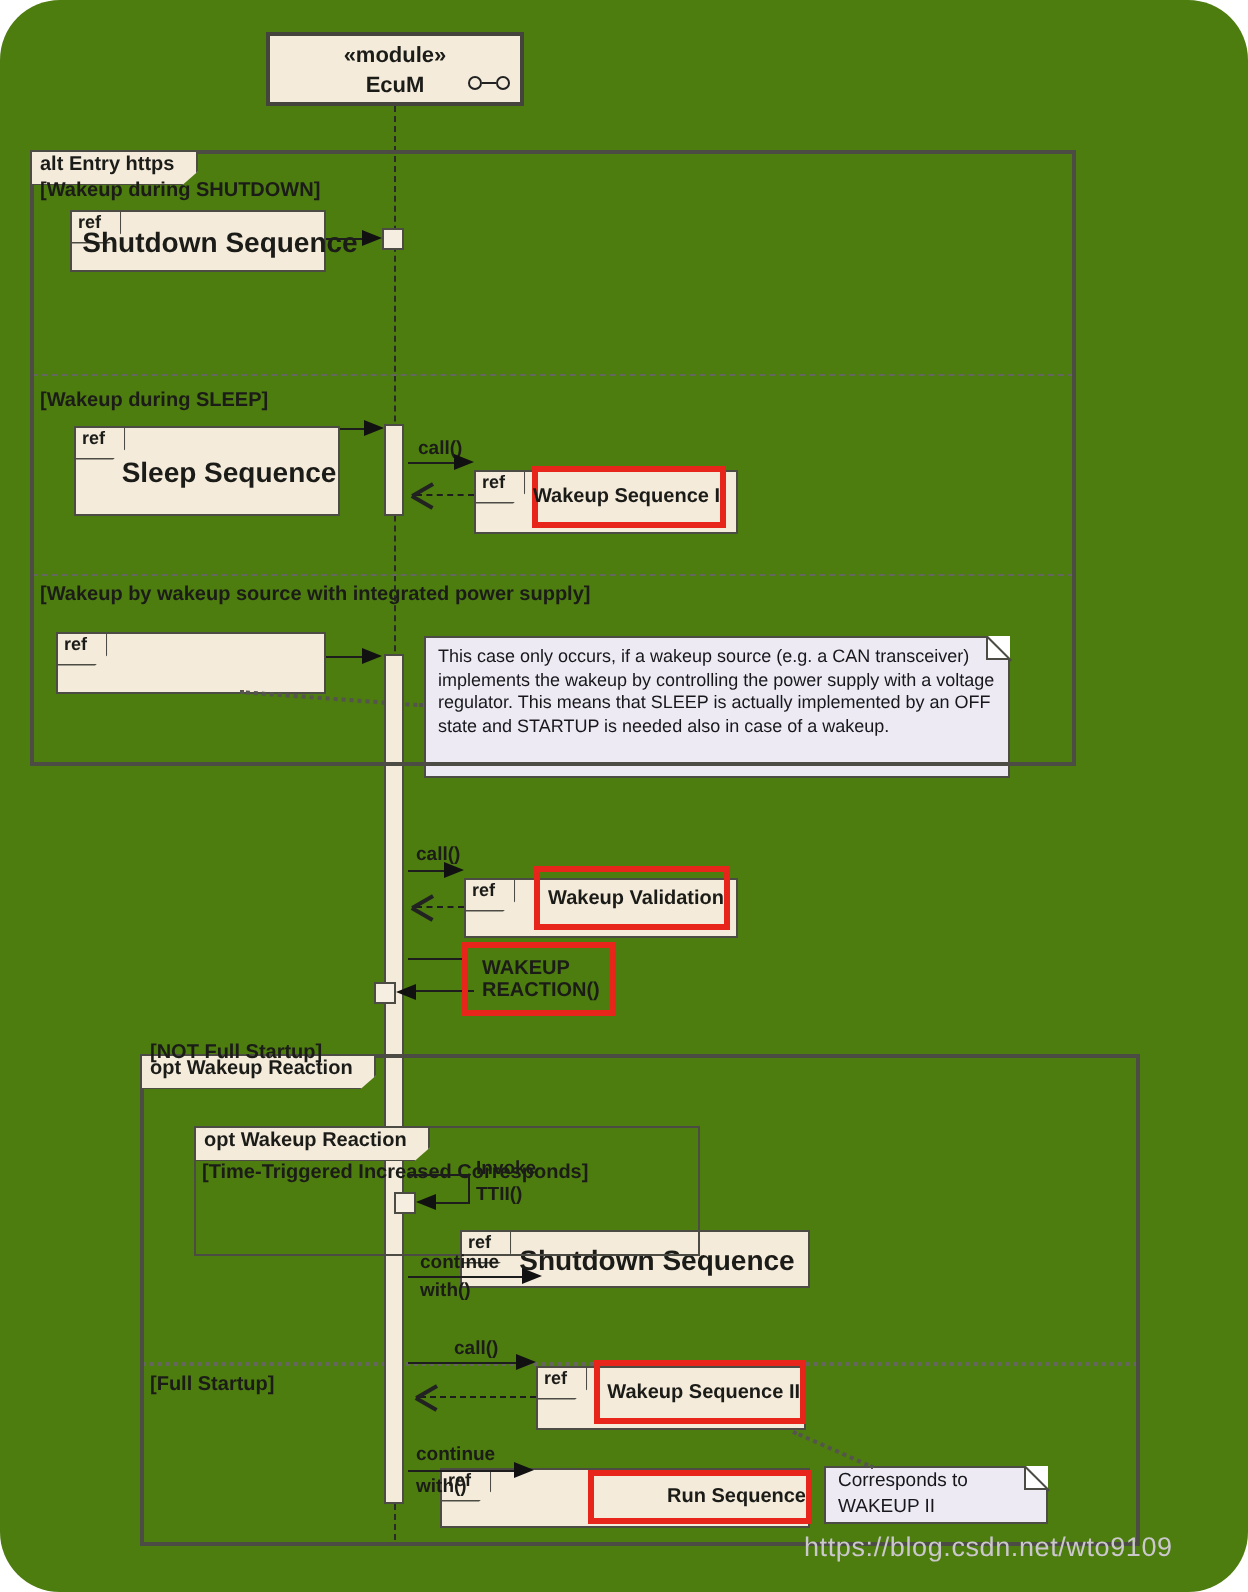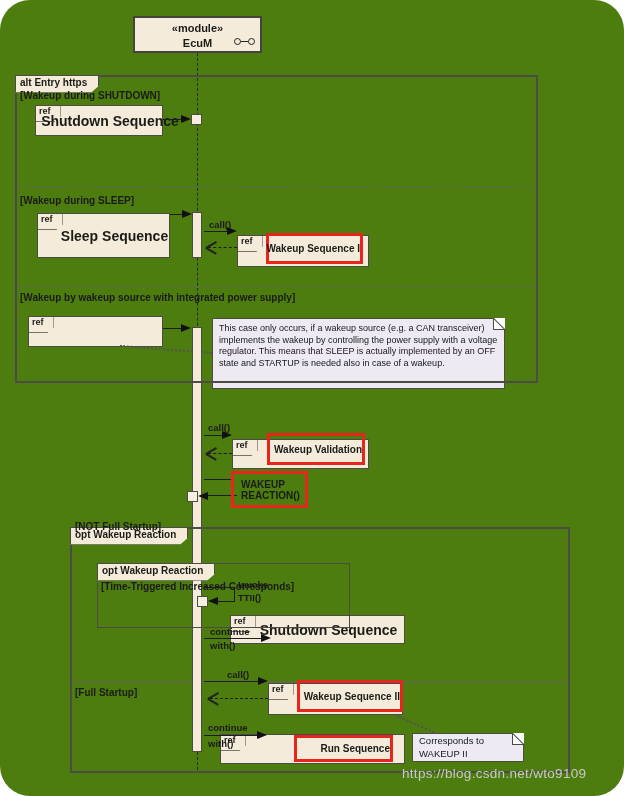--- a/index.html
+++ b/index.html
@@ -168,21 +168,21 @@
   <div class="dashline" style="left:210px; top:698px; width:58px;"></div>
   <div class="oarr-l" style="left:208px; top:692px;"></div>
 
   <div class="t" style="left:208px; top:723px; font-size:9.5px;">continue</div>
   <div class="t" style="left:208px; top:739px; font-size:9.5px;">with()</div>
   <div class="hline" style="left:204px; top:735px; width:54px;"></div>
   <div class="arr-r" style="left:257px; top:731px;"></div>
   <div class="refbox" style="left:220px; top:734px; width:185px; height:30px;">
     <div class="reftag">ref</div>
   </div>
-  <div class="hl" style="left:294px; top:735px; width:99px; height:27px;">
+  <div class="hl" style="left:294px; top:735px; width:112px; height:27px;">
     <span>Run Sequence</span>
   </div>
 
   <div class="dotline" style="left:397px; top:715px; width:44px; transform:rotate(24deg);"></div>
   <div class="note center" style="left:412px; top:733px; width:112px; height:29px;">
     <div class="fold"></div>
     <span>Corresponds to WAKEUP II</span>
   </div>
 
   <div class="watermark" style="left:402px; top:766px;">https://blog.csdn.net/wto9109</div>

